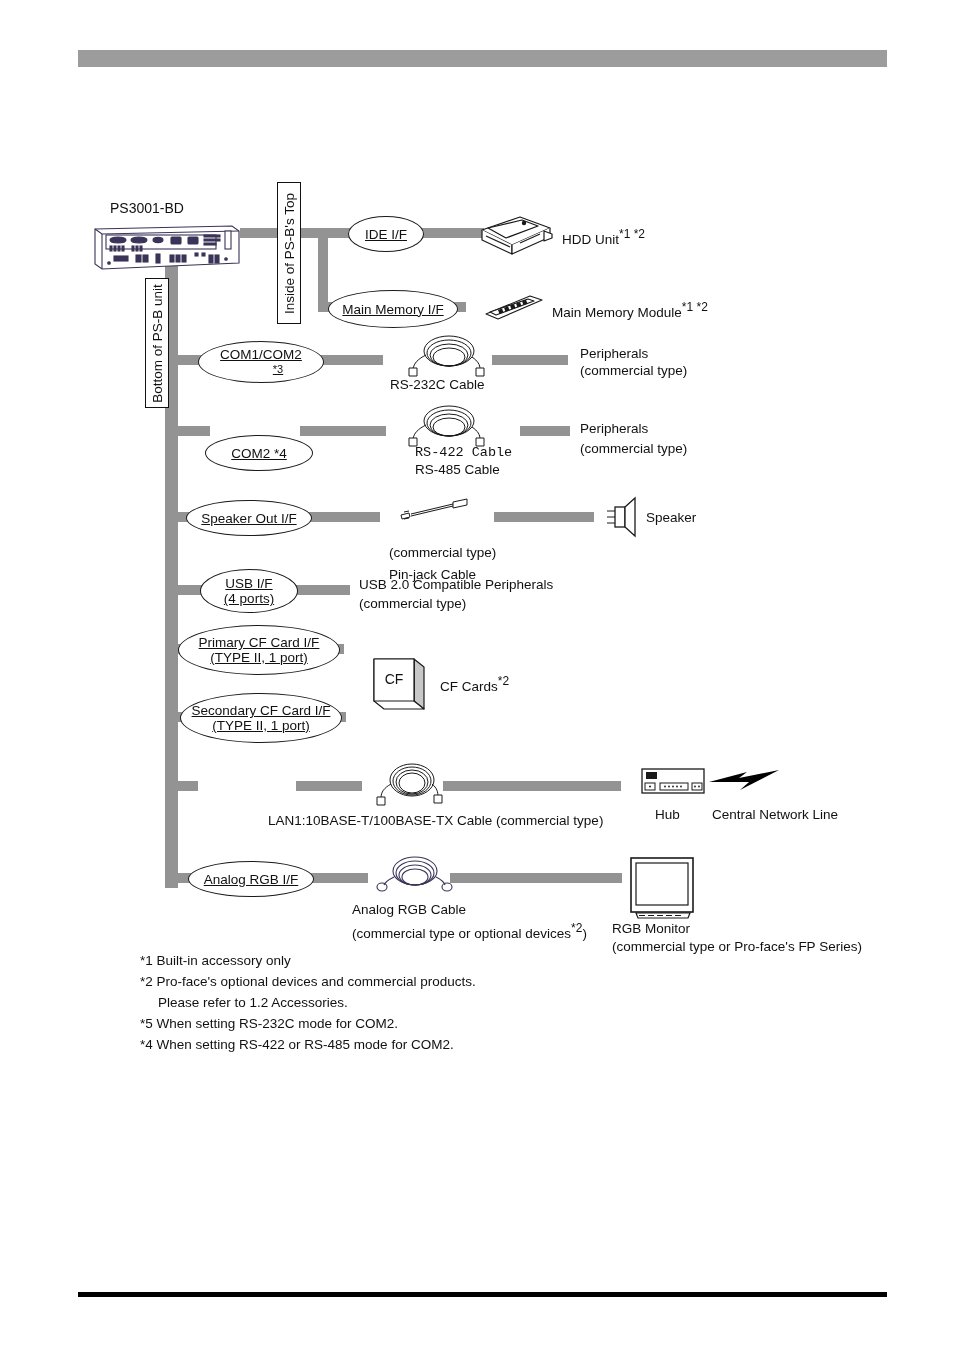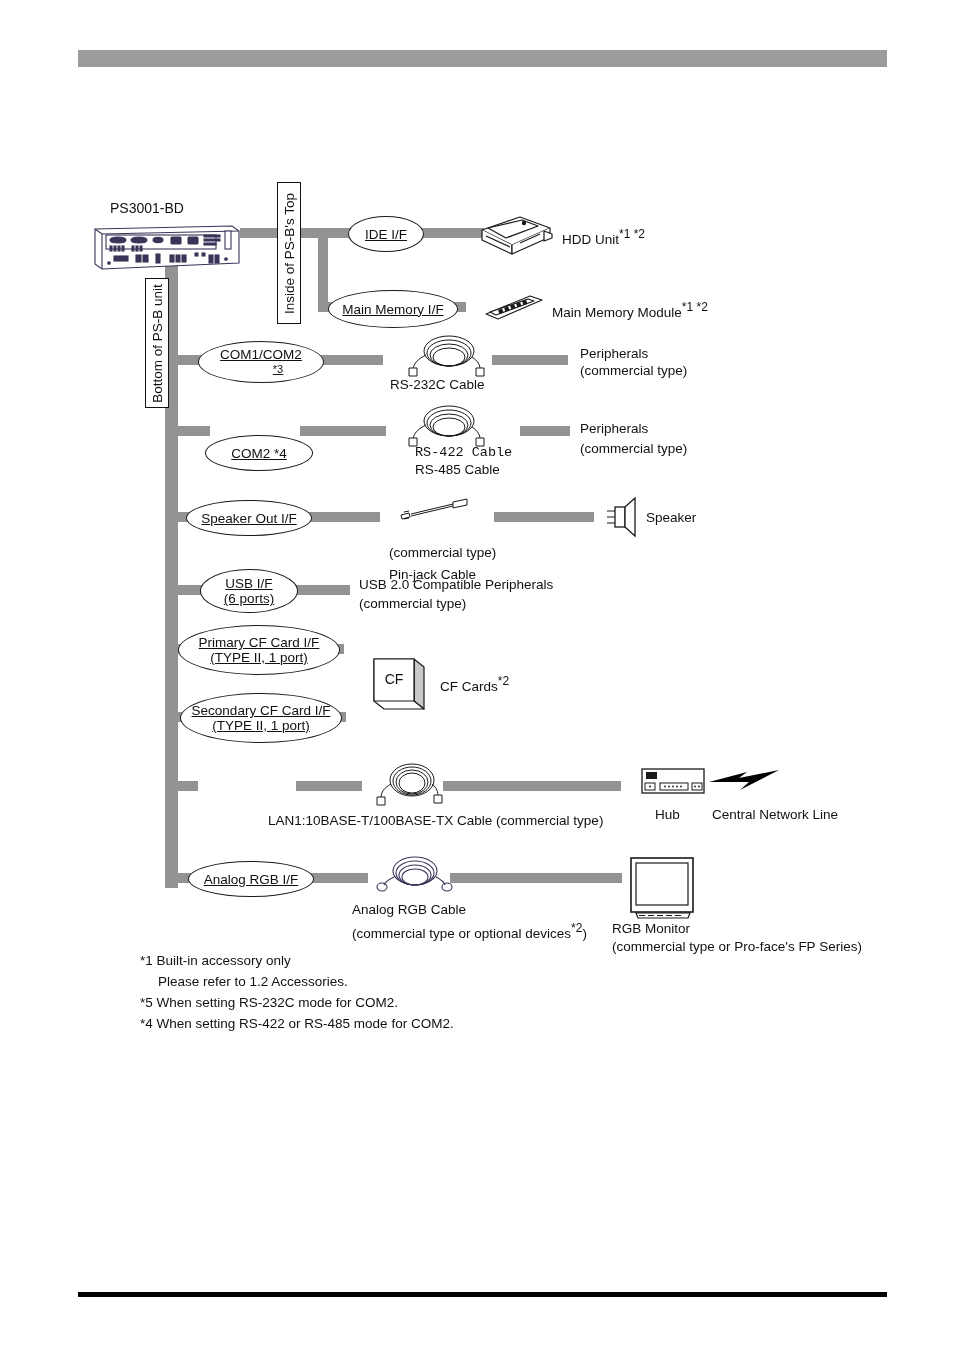--- a/index.html
+++ b/index.html
@@ -179,21 +179,21 @@
   <div class="node" style="left:205px;top:435px;width:106px;height:34px;">
     <span class="ln">COM2  *4</span>
   </div>
 
   <div class="node" style="left:186px;top:500px;width:124px;height:34px;">
     <span class="ln">Speaker Out I/F</span>
   </div>
 
   <div class="node" style="left:200px;top:569px;width:96px;height:42px;">
     <span class="ln">USB I/F</span>
-    <span class="ln">(6 ports)</span>
+    <span class="ln">(4 ports)</span>
   </div>
 
   <div class="node" style="left:178px;top:625px;width:160px;height:48px;">
     <span class="ln">Primary CF Card I/F</span>
     <span class="ln">(TYPE II, 1 port)</span>
   </div>
 
   <div class="node" style="left:180px;top:693px;width:160px;height:48px;">
     <span class="ln">Secondary CF Card I/F</span>
     <span class="ln">(TYPE II, 1 port)</span>
@@ -402,20 +402,21 @@
             <path d="M47 60.5 h6"></path>
         </g>
       </g>
     </svg>
   </div>
   <div class="txt" style="left:612px;top:920px;">RGB Monitor</div>
   <div class="txt" style="left:612px;top:938px;">(commercial type or Pro-face's FP Series)</div>
 
   <div class="notes">
     <div>*1 Built-in accessory only</div>
+    <div>*2 Pro-face's optional devices and commercial products.</div>
     <div class="indent">Please refer to 1.2 Accessories.</div>
     <div>*5 When setting RS-232C mode for COM2.</div>
     <div>*4 When setting RS-422 or RS-485 mode for COM2.</div>
   </div>
 
   <div class="footer-rule"></div>
 
 </div>
 
 </body></html>

